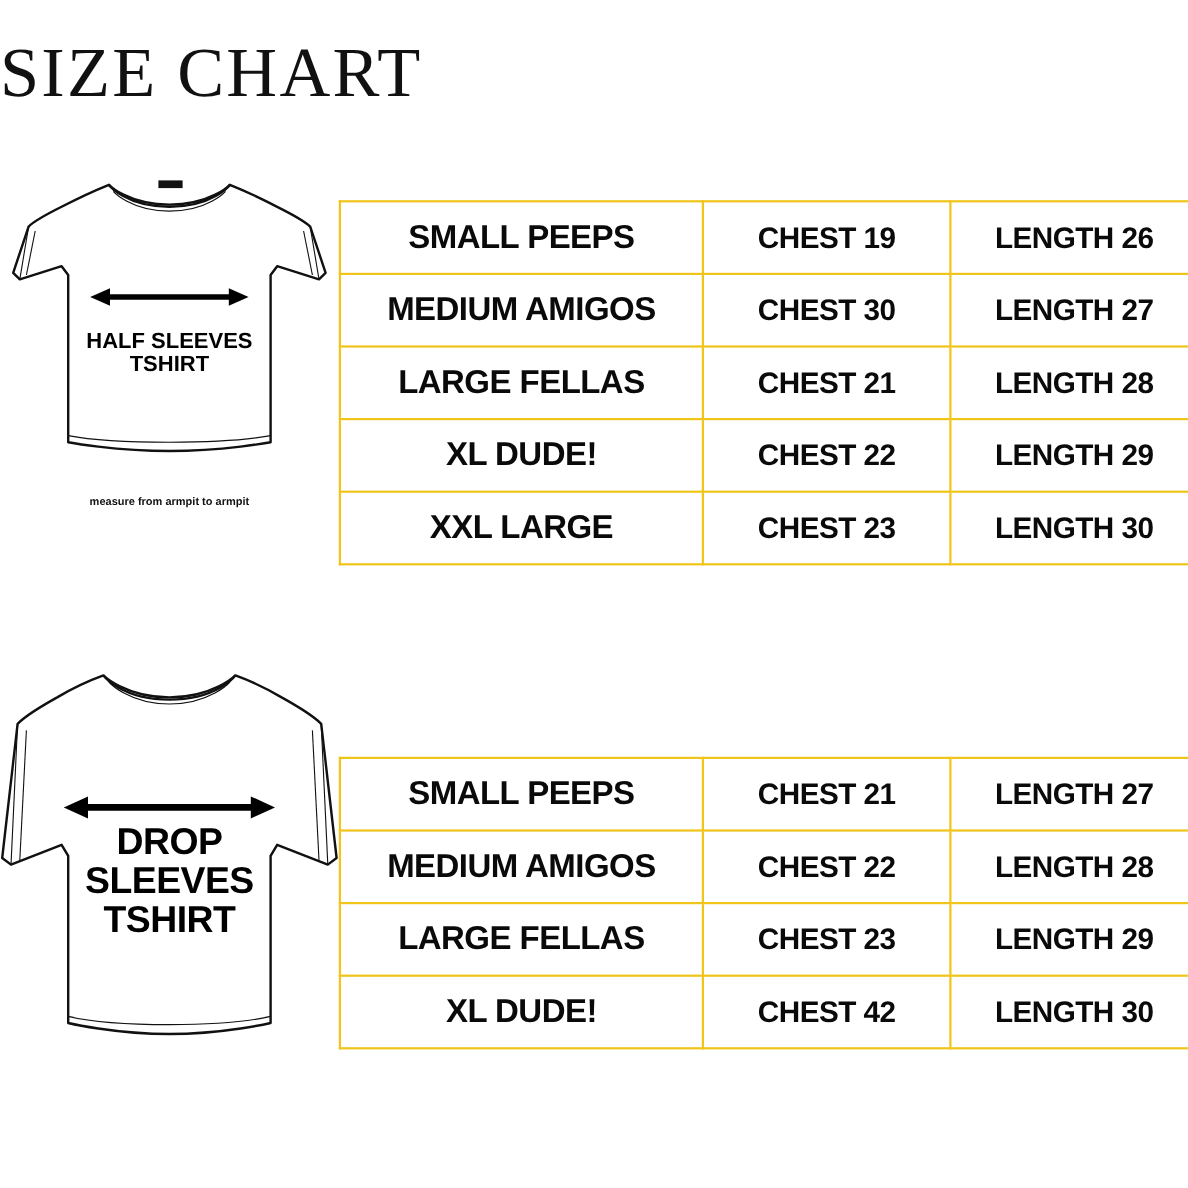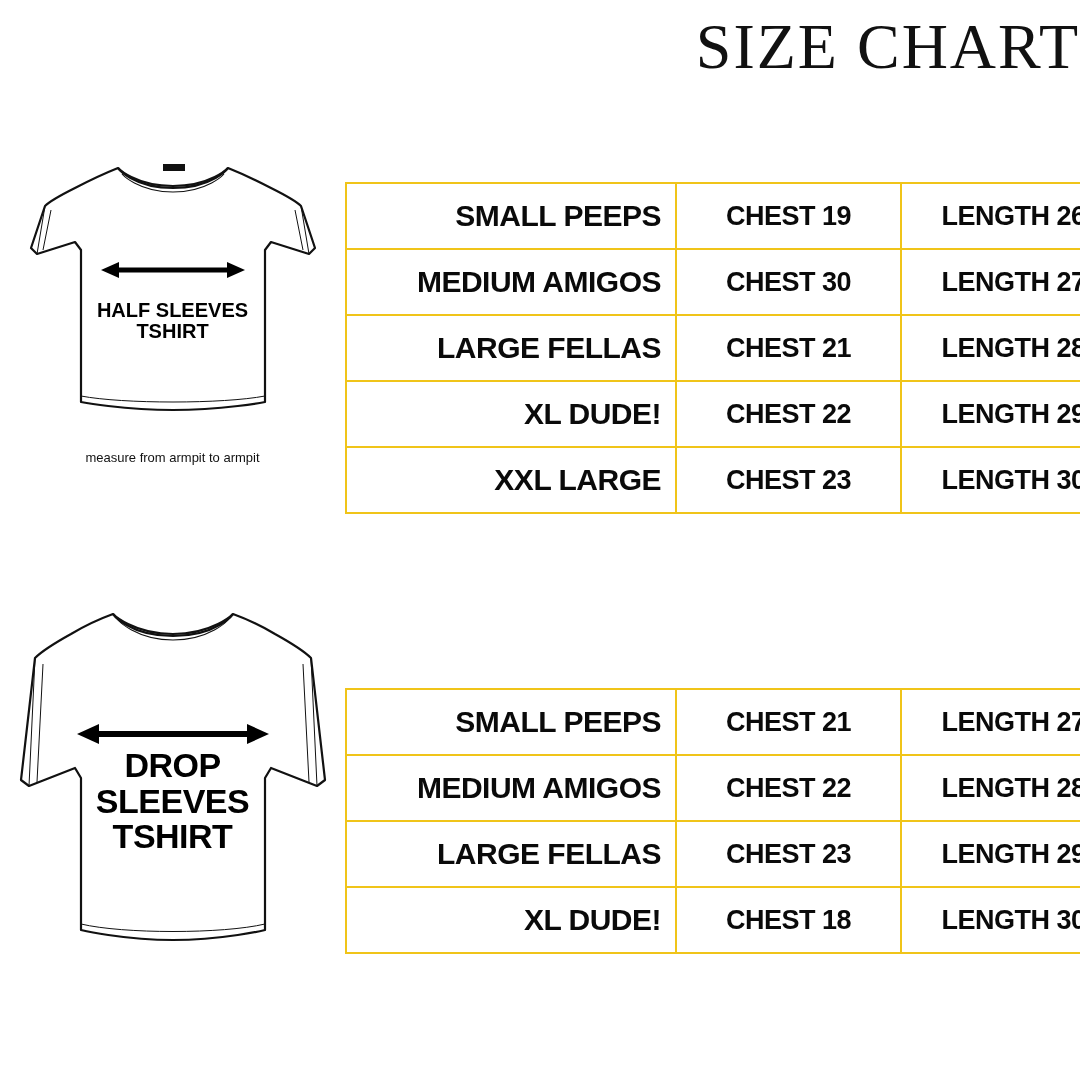--- a/index.html
+++ b/index.html
@@ -10,42 +10,42 @@
     width: 1080px;
     height: 1080px;
     background: #ffffff;
     font-family: "Liberation Sans", sans-serif;
     overflow: hidden;
     position: relative;
   }
 
   
   .page-title {
-    text-align: right;
+    text-align: left;
     font-family: "Liberation Serif", serif;
     font-size: 64px;
     letter-spacing: 2px;
     color: #111111;
     margin: 0;
-    padding-top: 15px;
+    padding-top: 34px;
     font-weight: 400;
     line-height: 1;
   }
 
   
   .section {
     position: absolute;
     display: flex;
     align-items: flex-start;
   }
   .section-1 { top: 150px; left: 0; width: 1080px; }
   .section-2 { top: 600px; left: 0; width: 1080px; }
 
   .shirt-col {
-    width: 345px;
+    width: 308px;
     display: flex;
     justify-content: center;
     align-items: flex-start;
     flex-shrink: 0;
   }
 
   .table-col {
     flex: 1;
     padding-right: 32px;
     box-sizing: border-box;
@@ -63,21 +63,21 @@
     padding: 0 14px;
     font-family: "Liberation Sans", sans-serif;
     font-weight: bold;
     color: #0a0a0a;
     white-space: nowrap;
     overflow: hidden;
   }
   td.c-size {
     width: 300px;
     font-size: 30px;
-    text-align: right;
+    text-align: center;
     letter-spacing: -0.5px;
   }
   td.c-chest {
     width: 195px;
     font-size: 27px;
     text-align: center;
     letter-spacing: -0.5px;
     border-radius: 18px;
   }
   td.c-length {
@@ -111,22 +111,22 @@
     font-size: 20px;
     letter-spacing: 0px;
   }
   .label-drop {
     top: 148px;
     font-size: 34px;
     letter-spacing: -0.5px;
   }
   .measure-note {
     font-family: "Liberation Sans", sans-serif;
-    font-weight: normal;
-    font-size: 13px;
+    font-weight: bold;
+    font-size: 10px;
     color: #111;
     text-align: center;
     margin-top: 6px;
   }
 </style>
 </head>
 <body>
 
 <h1 class="page-title">SIZE CHART</h1>
 
@@ -244,19 +244,19 @@
           <td class="c-chest">CHEST 22</td>
           <td class="c-length">LENGTH 28</td>
         </tr>
         <tr>
           <td class="c-size">LARGE FELLAS</td>
           <td class="c-chest">CHEST 23</td>
           <td class="c-length">LENGTH 29</td>
         </tr>
         <tr>
           <td class="c-size">XL DUDE!</td>
-          <td class="c-chest">CHEST 18</td>
+          <td class="c-chest">CHEST 42</td>
           <td class="c-length">LENGTH 30</td>
         </tr>
       </tbody>
     </table>
   </div>
 </div>
 
 </body></html>

